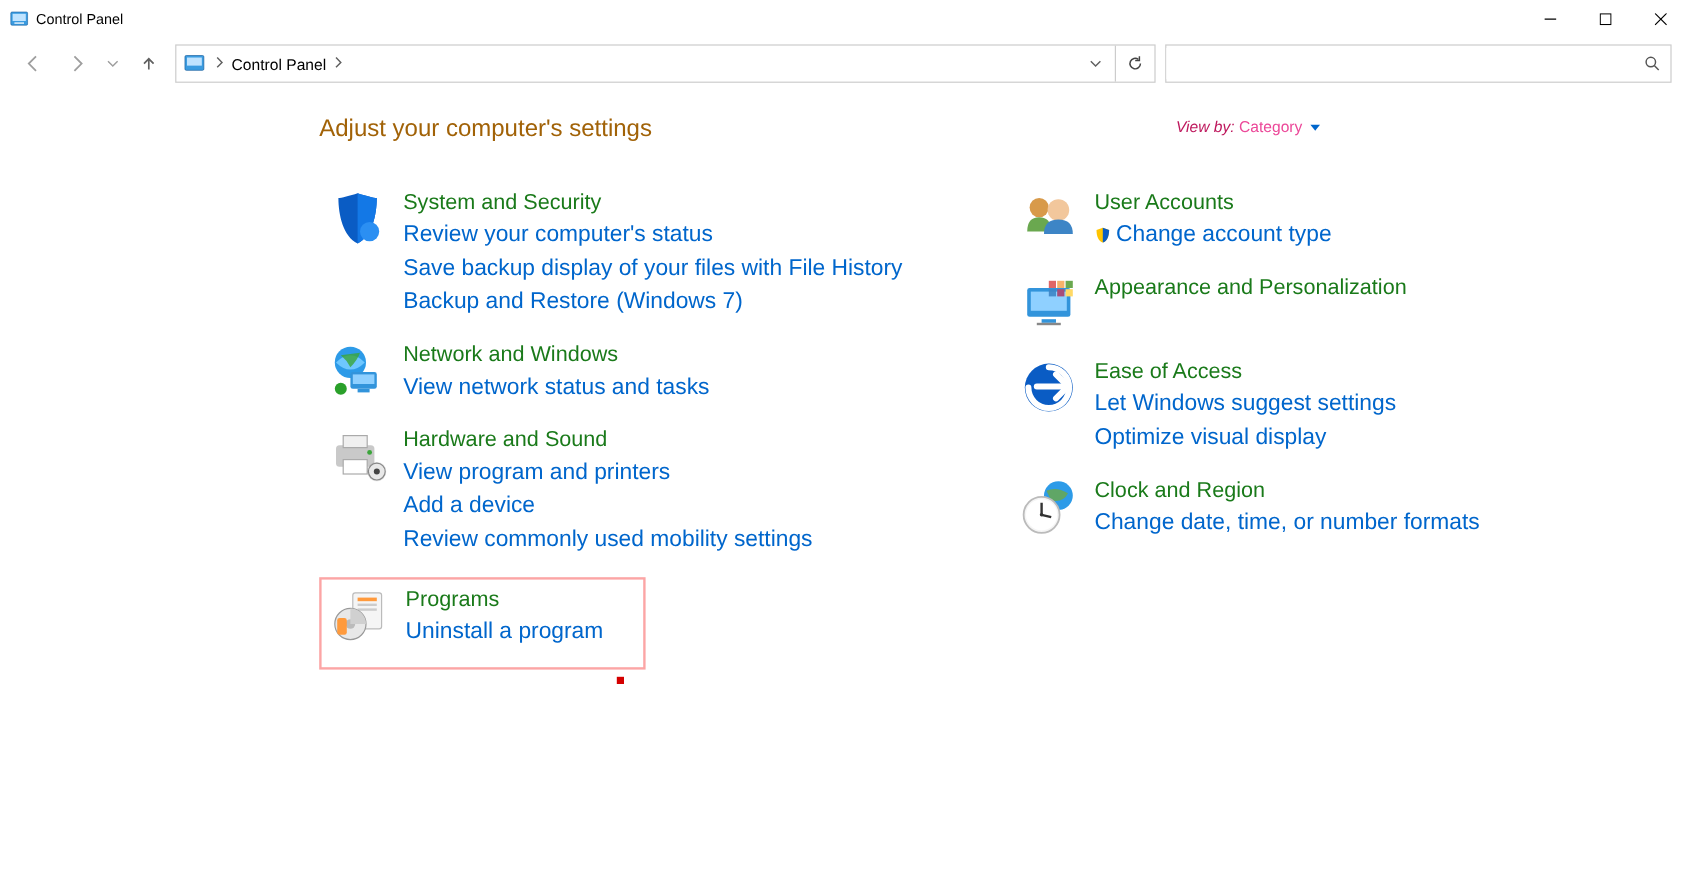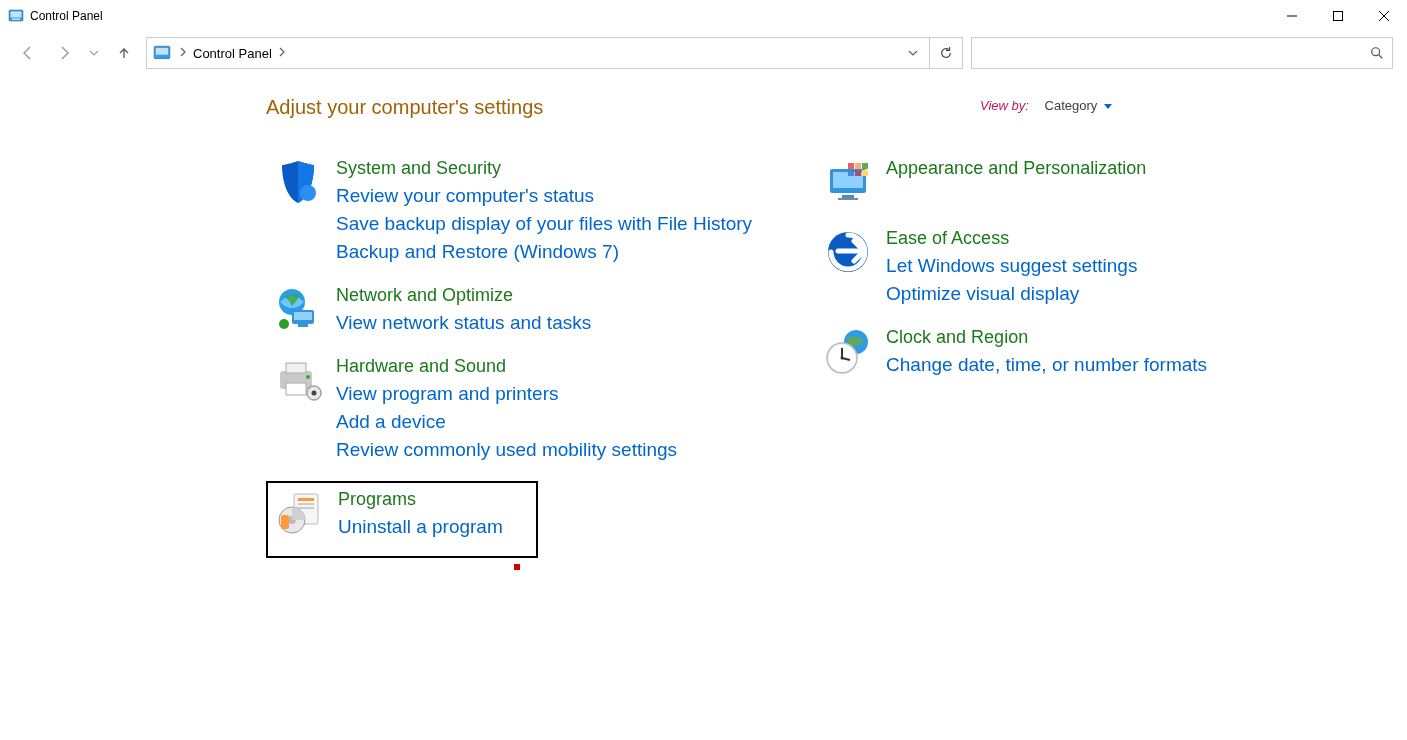--- a/index.html
+++ b/index.html
@@ -132,47 +132,47 @@
     color: #a16207;
     font-weight: 400;
   }
   .viewby {
     position: absolute;
     top: 24px;
     left: 980px;
     font-size: 13px;
   }
   .viewby .label { color: #be185d; font-style: italic; }
-  .viewby .value { color: #404040; margin-left: 12px; }
+  .viewby .value { color: #ec4899; margin-left: 0; }
   .viewby .tri {
     display: inline-block;
     width: 0; height: 0;
     border-left: 4px solid transparent;
     border-right: 4px solid transparent;
     border-top: 5px solid #0066cc;
     margin-left: 3px;
     vertical-align: middle;
   }
   .columns {
     display: flex;
-    gap: 58px;
+    gap: 84px;
     margin-top: 54px;
   }
   .col {
     display: flex;
     flex-direction: column;
   }
   .cat {
     display: flex;
     align-items: flex-start;
     margin-bottom: 18px;
     padding: 2px 6px;
   }
   .cat.highlighted {
-    border: 2px solid #000000;
+    border: 2px solid #fca5a5;
     padding: 6px 6px 18px 6px;
     width: 256px;
   }
   .cat-icon {
     width: 52px;
     height: 48px;
     display: flex;
     align-items: center;
     justify-content: center;
   }
@@ -327,21 +327,21 @@
             <circle cx="18" cy="16" r="13" fill="#2d9be8"></circle>
             <path d="M6 16 Q18 4 30 16 Q18 28 6 16" fill="#6ec7ff"></path>
             <path d="M10 10 Q15 14 18 20 Q24 14 26 8" fill="#3aa53a" opacity="0.8"></path>
             <rect x="18" y="24" width="22" height="14" rx="2" fill="#3294db"></rect>
             <rect x="20" y="26" width="18" height="8" fill="#8fd0ff"></rect>
             <rect x="24" y="38" width="10" height="3" fill="#3294db"></rect>
             <circle cx="10" cy="38" r="5" fill="#2aa02a"></circle>
           </svg>
         </div>
         <div class="cat-body">
-          <div class="cat-title">Network and Optimize</div>
+          <div class="cat-title">Network and Windows</div>
           <div class="cat-link">View network status and tasks</div>
         </div>
       </div>
 
       <div class="cat">
         <div class="cat-icon">
           <svg width="48" height="46" viewBox="0 0 48 46">
             <rect x="6" y="14" width="32" height="18" rx="3" fill="#c9c9c9"></rect>
             <rect x="12" y="6" width="20" height="10" fill="#f0f0f0" stroke="#aaa"></rect>
             <rect x="12" y="26" width="20" height="12" fill="#ffffff" stroke="#aaa"></rect>
@@ -375,20 +375,40 @@
         <div class="cat-body">
           <div class="cat-title">Programs</div>
           <div class="cat-link">Uninstall a program</div>
         </div>
       </div>
 
     </div>
 
     <div class="col">
 
+      <div class="cat">
+        <div class="cat-icon">
+          <svg width="48" height="46" viewBox="0 0 48 46">
+            <circle cx="16" cy="14" r="8" fill="#d89a4a"></circle>
+            <path d="M6 34 Q6 22 16 22 Q26 22 26 34 Z" fill="#6aa84f"></path>
+            <circle cx="32" cy="16" r="9" fill="#f2c79c"></circle>
+            <path d="M20 36 Q20 24 32 24 Q44 24 44 36 Z" fill="#3d85c6"></path>
+          </svg>
+        </div>
+        <div class="cat-body">
+          <div class="cat-title">User Accounts</div>
+          <div class="cat-link">
+            <svg width="14" height="14" viewBox="0 0 16 16">
+              <path d="M8 1 L14 3 C14 9 12 14 8 15 C4 14 2 9 2 3 Z" fill="#ffc400"></path>
+              <path d="M8 1 L14 3 C14 9 12 14 8 15 Z" fill="#0a5cc4"></path>
+            </svg>
+            <span>Change account type</span>
+          </div>
+        </div>
+      </div>
 
       <div class="cat">
         <div class="cat-icon">
           <svg width="48" height="46" viewBox="0 0 48 46">
             <rect x="6" y="10" width="36" height="24" rx="2" fill="#3294db"></rect>
             <rect x="9" y="13" width="30" height="16" fill="#8fd0ff"></rect>
             <rect x="18" y="36" width="12" height="3" fill="#3294db"></rect>
             <rect x="14" y="39" width="20" height="2" fill="#888"></rect>
             <rect x="24" y="4" width="6" height="6" fill="#e06666"></rect>
             <rect x="31" y="4" width="6" height="6" fill="#f6b26b"></rect>

